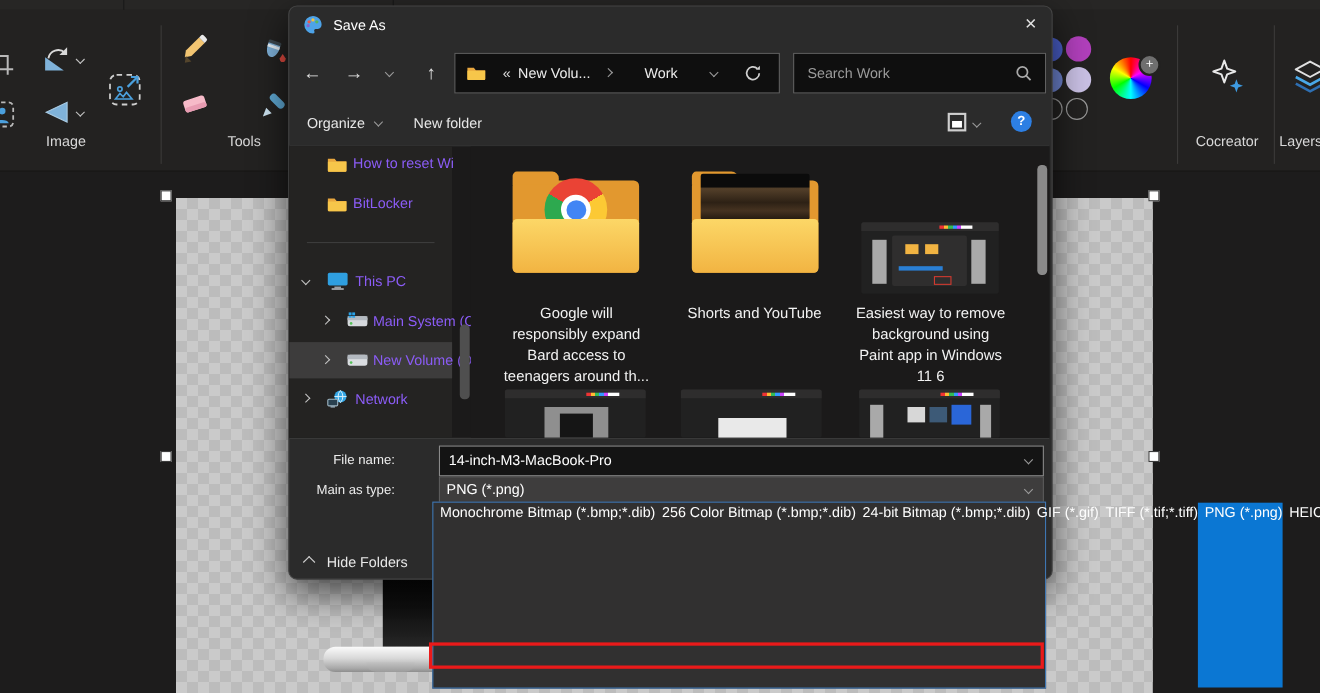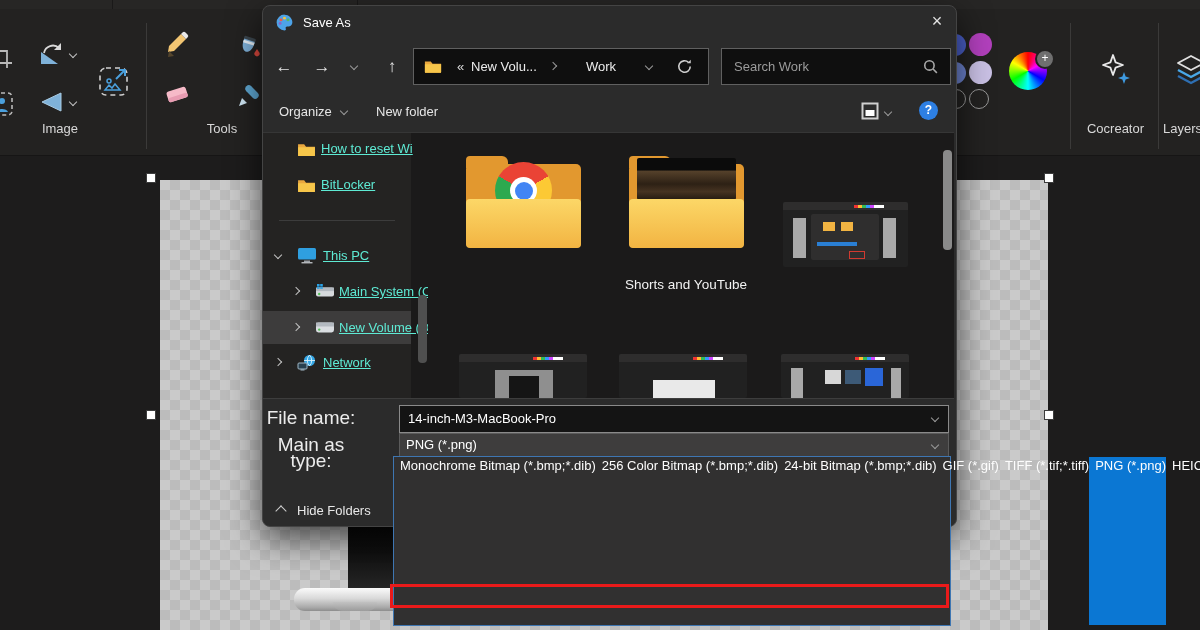--- a/index.html
+++ b/index.html
@@ -24,23 +24,23 @@
      background-image:linear-gradient(45deg,#bcbcbc 25%,transparent 25%,transparent 75%,#bcbcbc 75%),
                       linear-gradient(45deg,#bcbcbc 25%,transparent 25%,transparent 75%,#bcbcbc 75%);
      background-size:20px 20px;background-position:0 0,10px 10px;z-index:1;overflow:hidden;}
   .handle{width:8px;height:8px;background:#fff;border:1px solid #3c3c3c;z-index:3;}
   
   #dialog{left:262px;top:5px;width:693px;height:520px;background:#2b2b2b;border:1px solid #444;
      border-radius:8px;box-shadow:0 12px 34px rgba(0,0,0,.65);z-index:10;}
   .navglyph{color:#e2e2e2;font-size:17px;width:22px;height:22px;line-height:21px;text-align:center;}
   .bar{background:#0f0f0f;border:1px solid #606060;height:35px;}
   .bartext{color:#ececec;font-size:13px;line-height:35px;}
-  .sideitem{color:#5eead4;font-size:13px;line-height:16px;white-space:nowrap;text-decoration:underline;}
+  .sideitem{color:#8b5cf6;font-size:13px;line-height:16px;white-space:nowrap;}
   .filelabel{color:#f2f2f2;font-size:13.5px;line-height:19px;text-align:center;}
-  .fieldlbl{color:#ececec;font-size:19px;line-height:16px;text-align:center;width:96px;}
+  .fieldlbl{color:#ececec;font-size:12px;line-height:16px;text-align:right;width:96px;}
   
   #explorer{left:0;top:126px;width:691px;height:265px;background:#1b1a1a;border-top:1px solid #363636;border-bottom:1px solid #3d3d3d;}
   #sidebar{left:0;top:0;width:148px;height:265px;background:#242322;}
   #content{left:165px;top:0;width:526px;height:265px;background:#1b1a1a;overflow:hidden;}
   .folder-back{position:absolute;left:0;top:9px;width:115px;height:84px;background:#e2982f;border-radius:5px;}
   .folder-back::before{content:"";position:absolute;left:0;top:-8px;width:42px;height:12px;background:#e2982f;border-radius:4px 6px 0 0;}
   .folder-front{position:absolute;left:0;top:44px;width:115px;height:49px;border-radius:4px;
      background:linear-gradient(180deg,#fcd767,#f2b442);}
   .chrome{position:absolute;left:29px;top:7px;width:57px;height:57px;border-radius:50%;
      background:conic-gradient(from 60deg,#fcc934 0 120deg,#2da94f 120deg 240deg,#ea4335 240deg 360deg);}
@@ -321,39 +321,41 @@
       </div>
       <div class="abs" style="left:155px;top:162px;width:9px;height:68px;background:#4f4f4f;border-radius:4px;"></div>
 
       <div class="abs" id="content">
 
         <div class="abs" style="left:38px;top:22px;width:115px;height:93px;">
           <div class="folder-back"></div>
           <div class="chrome"></div>
           <div class="folder-front"></div>
         </div>
+        <div class="abs filelabel" style="left:28px;top:142px;width:136px;">Google will responsibly expand Bard access to teenagers around th...</div>
 
         <div class="abs" style="left:201px;top:22px;width:115px;height:93px;">
           <div class="folder-back"></div>
           <div class="photo"></div>
           <div class="folder-front"></div>
         </div>
         <div class="abs filelabel" style="left:178px;top:142px;width:160px;">Shorts and YouTube</div>
 
         <div class="abs mini" style="left:355px;top:69px;width:125px;height:65px;">
           <div class="strip"></div>
             <div class="dots"></div>
           <div class="cnv" style="left:10px;top:16px;width:13px;height:40px;background:#a9a9a9;"></div>
           <div class="cnv" style="left:100px;top:16px;width:13px;height:40px;background:#a9a9a9;"></div>
           <div class="cnv" style="left:28px;top:12px;width:68px;height:46px;background:#2f2e2e;border-radius:2px;"></div>
           <div class="cnv" style="left:40px;top:20px;width:12px;height:9px;background:#f2b442;"></div>
           <div class="cnv" style="left:58px;top:20px;width:12px;height:9px;background:#f2b442;"></div>
           <div class="cnv" style="left:34px;top:40px;width:40px;height:4px;background:#2a7fd4;"></div>
           <div class="cnv" style="left:66px;top:49px;width:14px;height:6px;border:1px solid #d03a30;"></div>
         </div>
+        <div class="abs filelabel" style="left:350px;top:142px;width:136px;">Easiest way to remove background using Paint app in Windows 11 6</div>
 
         <div class="abs mini" style="left:31px;top:221px;width:128px;height:44px;">
           <div class="strip"></div>
             <div class="dots"></div>
           <div class="cnv" style="left:36px;top:16px;width:58px;height:28px;background:#8f8f8f;"></div>
           <div class="cnv" style="left:50px;top:22px;width:30px;height:22px;background:#151515;"></div>
         </div>
         <div class="abs mini" style="left:191px;top:221px;width:128px;height:44px;">
           <div class="strip"></div>
             <div class="dots"></div>

